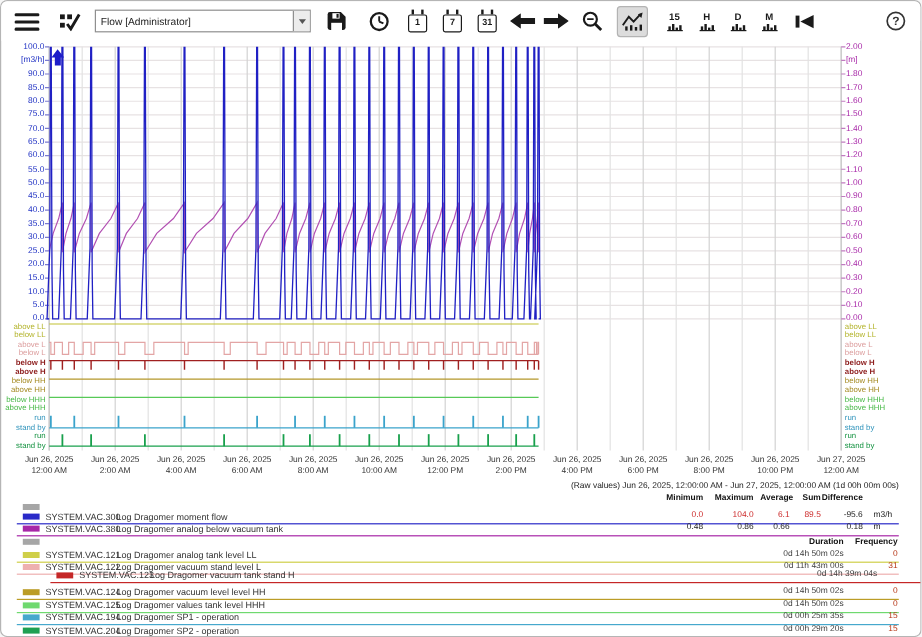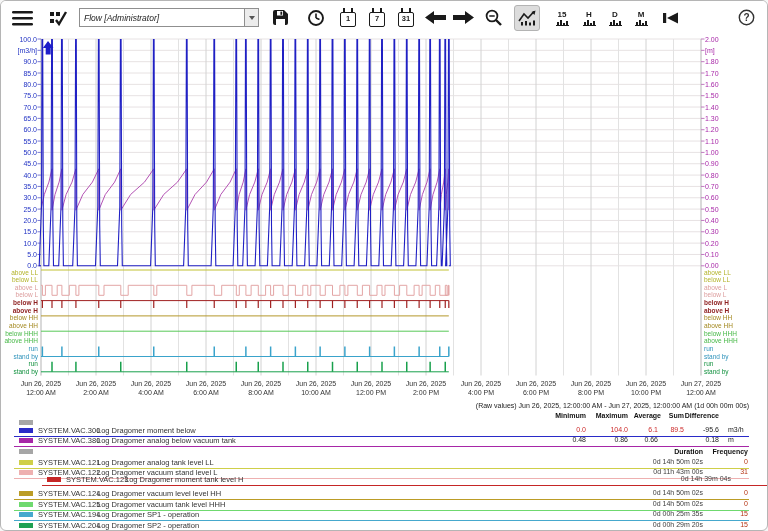--- a/index.html
+++ b/index.html
@@ -2,21 +2,21 @@
 <html><head>
 <meta charset="utf-8">
 <style>
   html,body{margin:0;padding:0;background:#f6f6f6;font-family:"Liberation Sans",sans-serif;}
   .win{position:relative;width:768px;height:531px;background:#fff;border:1px solid #b5b5b5;border-radius:6px;overflow:hidden;box-sizing:border-box;}
   .abs{position:absolute;}
   
   .toolbar{position:absolute;left:0;top:0;width:100%;height:33px;display:flex;align-items:center;background:#fff;}
   .tbtn{display:flex;align-items:center;justify-content:center;height:24px;cursor:pointer;}
   .tbtn.sel{background:#dcdcdc;border:1px solid #b3b3b3;border-radius:3px;}
-  .dd{display:flex;align-items:center;height:17px;border:1px solid #8f8f8f;background:#fff;width:178px;margin-left:10px;font-style:italic;}
+  .dd{display:flex;align-items:center;height:17px;border:1px solid #8f8f8f;background:#fff;width:178px;margin-left:10px;}
   .dd .ddtxt{flex:1;font-size:8.5px;color:#222;padding-left:4px;white-space:nowrap;overflow:hidden;}
   .dd .ddbtn{width:13px;height:100%;border-left:1px solid #8f8f8f;background:#ececec;display:flex;align-items:center;justify-content:center;}
   .caret{width:0;height:0;border-left:3px solid transparent;border-right:3px solid transparent;border-top:4px solid #555;}
   .iv{display:flex;flex-direction:column;align-items:center;width:20px;}
   .iv .lt{font-size:8px;font-weight:700;line-height:9px;color:#1a1a1a;}
   .iv .bars{display:flex;align-items:flex-end;gap:1px;border-bottom:1.5px solid #1a1a1a;height:6px;width:13px;justify-content:center;}
   .iv .bars i{width:2px;background:#1a1a1a;display:block;}
   .cal{width:14px;height:13px;border:1.6px solid #1a1a1a;border-radius:2px;position:relative;margin-top:3px;}
   .cal:before,.cal:after{content:"";position:absolute;top:-5px;width:2px;height:4px;background:#1a1a1a;left:2px;}
   .cal:after{left:auto;right:2px;}
@@ -484,21 +484,21 @@
       <div class="dhdr" style="left: 692px; width: 55px; top: 447px;">Frequency</div>
     </div>
   <div id="legend">
       <div class="lrow" style="top: 417px;">
         <div class="sw" style="background: rgb(166, 166, 166);"></div>
       </div>
       <div class="lrow" style="top: 424.5px;">
         <div class="sw" style="background: rgb(42, 42, 200);"></div>
         <div class="tag">SYSTEM.VAC.300</div>
         <div class="lg">Log Dragomer</div>
-        <div class="ds">moment below</div>
+        <div class="ds">moment flow</div>
         <div class="st" style="left: 530px; width: 55px; color: rgb(204, 42, 42);">0.0</div>
         <div class="st" style="left: 589px; width: 38px; color: rgb(204, 42, 42);">104.0</div>
         <div class="st" style="left: 629px; width: 28px; color: rgb(204, 42, 42);">6.1</div>
         <div class="st" style="left: 659px; width: 24px; color: rgb(204, 42, 42);">89.5</div>
         <div class="st" style="left: 684px; width: 34px;">-95.6</div>
         <div class="un">m3/h</div>
         <div class="ul" style="background: rgb(42, 42, 200);"></div>
       </div>
       <div class="lrow" style="top: 435.05px;">
         <div class="sw" style="background: rgb(167, 39, 167);"></div>
@@ -531,39 +531,39 @@
         <div class="lg">Log Dragomer</div>
         <div class="ds">vacuum stand level L</div>
         <div class="st" style="left: 612px; width: 90px; color: rgb(61, 61, 61);">0d 11h 43m 00s</div>
         <div class="st" style="left: 707px; width: 40px; color: rgb(181, 51, 18);">31</div>
         <div class="ul" style="background: rgb(238, 176, 176);"></div>
       </div>
       <div class="lrow" style="top: 474px; margin-left: 28px;">
         <div class="sw" style="background: rgb(197, 38, 38);"></div>
         <div class="tag">SYSTEM.VAC.123</div>
         <div class="lg">Log Dragomer</div>
-        <div class="ds">moment tank level H</div>
+        <div class="ds">vacuum tank stand H</div>
         <div class="st" style="left: 612px; width: 90px; color: rgb(61, 61, 61);">0d 14h 39m 04s</div>
         <div class="st" style="left: 707px; width: 40px; color: rgb(181, 51, 18);">29</div>
         <div class="ul" style="background: rgb(197, 38, 38);"></div>
       </div>
       <div class="lrow" style="top: 488.25px;">
         <div class="sw" style="background: rgb(187, 156, 38);"></div>
         <div class="tag">SYSTEM.VAC.124</div>
         <div class="lg">Log Dragomer</div>
         <div class="ds">vacuum level level HH</div>
         <div class="st" style="left: 612px; width: 90px; color: rgb(61, 61, 61);">0d 14h 50m 02s</div>
         <div class="st" style="left: 707px; width: 40px; color: rgb(181, 51, 18);">0</div>
         <div class="ul" style="background: rgb(187, 156, 38);"></div>
       </div>
       <div class="lrow" style="top: 498.8px;">
         <div class="sw" style="background: rgb(111, 217, 111);"></div>
         <div class="tag">SYSTEM.VAC.125</div>
         <div class="lg">Log Dragomer</div>
-        <div class="ds">vacuum tank level HHH</div>
+        <div class="ds">values tank level HHH</div>
         <div class="st" style="left: 612px; width: 90px; color: rgb(61, 61, 61);">0d 14h 50m 02s</div>
         <div class="st" style="left: 707px; width: 40px; color: rgb(181, 51, 18);">0</div>
         <div class="ul" style="background: rgb(111, 217, 111);"></div>
       </div>
       <div class="lrow" style="top: 509.35px;">
         <div class="sw" style="background: rgb(70, 168, 205);"></div>
         <div class="tag">SYSTEM.VAC.194</div>
         <div class="lg">Log Dragomer</div>
         <div class="ds">SP1 - operation</div>
         <div class="st" style="left: 612px; width: 90px; color: rgb(61, 61, 61);">0d 00h 25m 35s</div>

